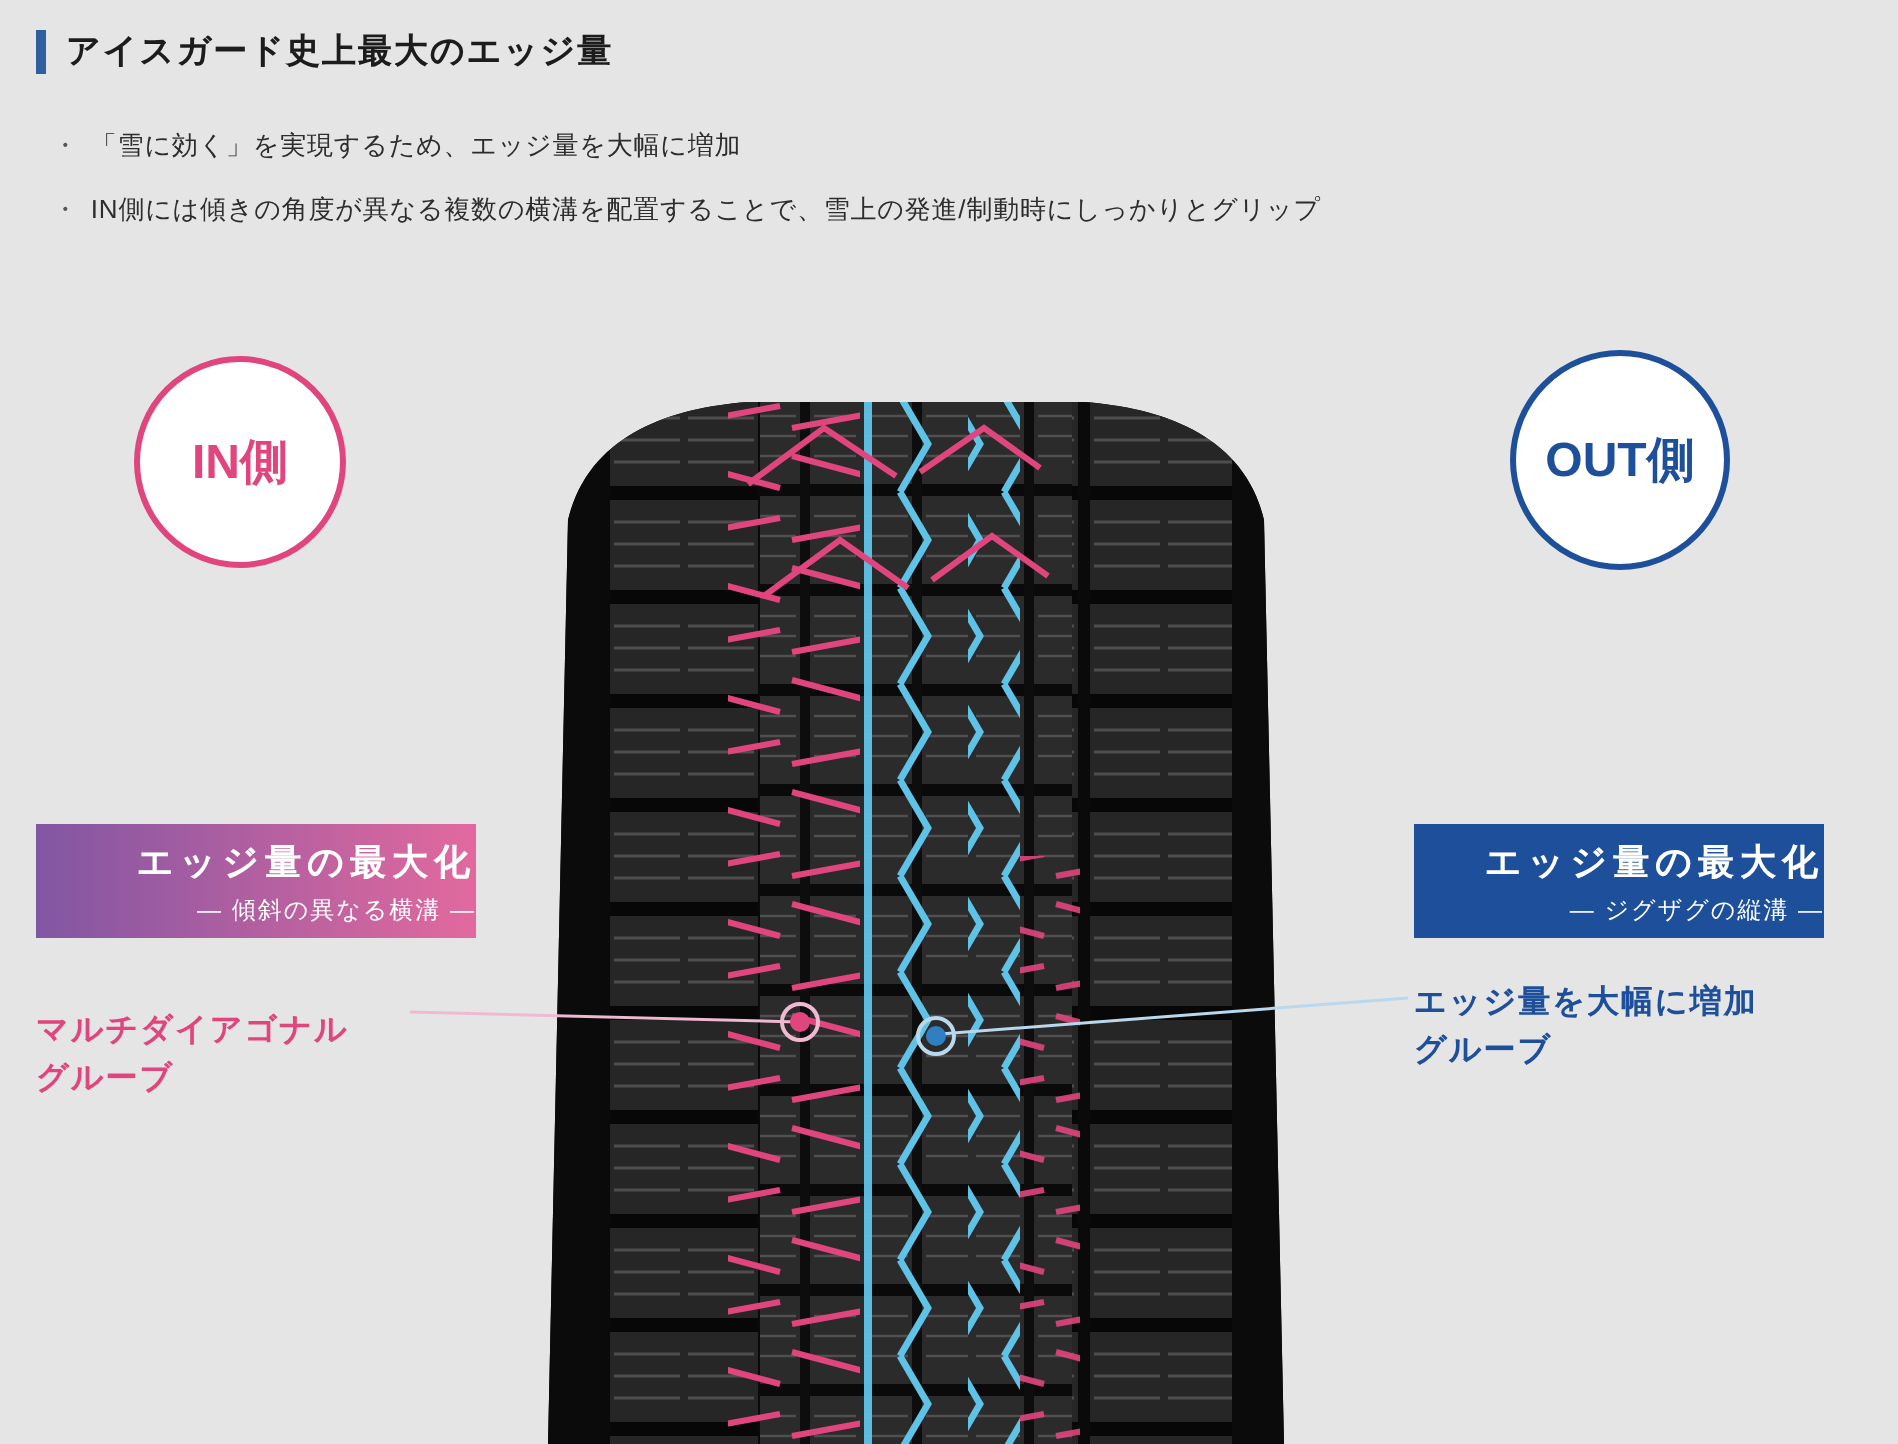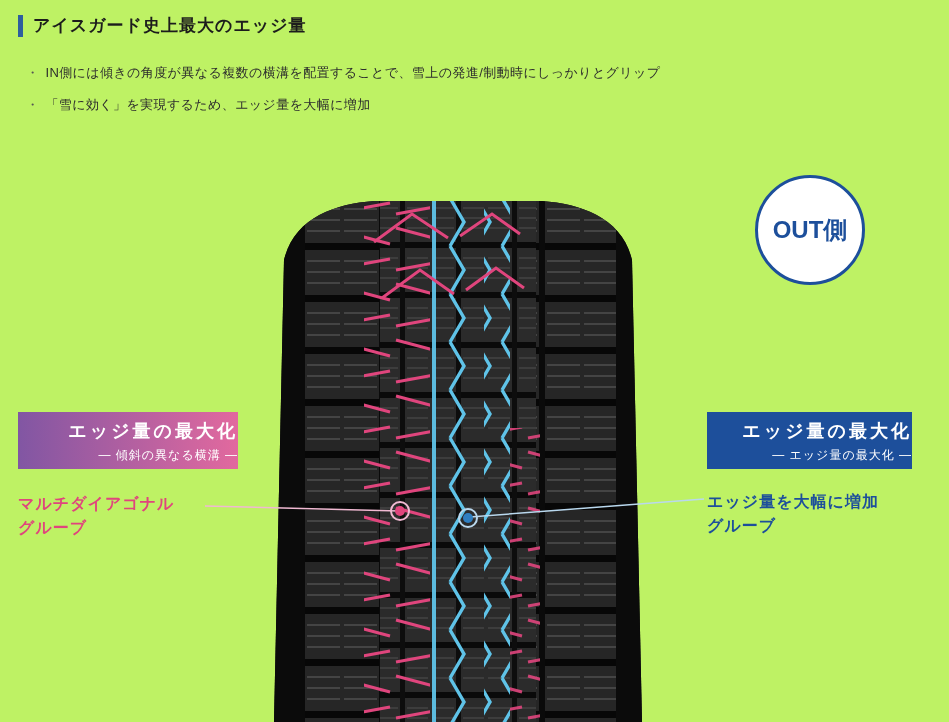--- a/index.html
+++ b/index.html
@@ -1,17 +1,17 @@
 <!DOCTYPE html>
 <html style="--pink: #e0457d; --blue: #1d4f9b; --light_blue: #5fc3e8; --accent: #2e5f9e; --grad_purple: #8156a3; --grad_pink: #e2699e;"><head>
 <meta charset="utf-8">
 <style>
   * { margin:0; padding:0; box-sizing:border-box; }
   html,body { background:#ffffff; font-family:"Liberation Sans", sans-serif; }
-  .canvas { position:relative; width:949px; height:722px; background:#bef264; overflow:hidden; }
+  .canvas { position:relative; width:949px; height:722px; background:#e5e5e5; overflow:hidden; }
 
   .title-row { position:absolute; left:18px; top:14px; display:flex; align-items:center; gap:10px; z-index:4; }
   .accent-bar { width:5px; height:22px; background:var(--accent,#2e5f9e); }
   .page-title { font-size:17px; font-weight:bold; color:#1c1c1c; letter-spacing:1px; }
 
   .bullets { position:absolute; left:26px; top:64px; list-style:none; z-index:4; }
   .bullet { font-size:13px; color:#2d2d2d; margin-bottom:14px; letter-spacing:0.4px; }
   .bullet::before { content:"・"; margin-right:6px; color:#555; }
 
   .badge { position:absolute; border-radius:50%; display:flex; align-items:center; justify-content:center;
@@ -22,38 +22,41 @@
   .tire { position:absolute; left:262px; top:198px; z-index:1; }
   .overlay { position:absolute; left:0; top:0; z-index:2; pointer-events:none; }
 
   .callout-box { position:absolute; top:412px; height:57px; z-index:3; color:#fff; text-align:right; padding-top:7px; }
   .callout-box.left  { left:18px;  width:220px; background:linear-gradient(90deg, var(--grad_purple,#8156a3), var(--grad_pink,#e2699e)); }
   .callout-box.right { left:707px; width:205px; background:var(--blue,#1d4f9b); }
   .callout-title { font-size:18px; font-weight:bold; letter-spacing:3px; }
   .callout-subtitle { font-size:12px; margin-top:4px; letter-spacing:1px; }
 
   .groove-label { position:absolute; z-index:3; font-size:16px; font-weight:bold; line-height:24px; letter-spacing:1px; }
-  .groove-label.pink { left:18px;  top:492px; color:var(--pink,#e0457d); }
+  .groove-label.pink { left:18px;  top:504px; color:var(--pink,#e0457d); }
   .groove-label.blue { left:707px; top:490px; color:var(--blue,#1d4f9b); }
 </style>
 </head>
 <body>
 
 <div class="canvas">
 
   <div class="title-row">
     <span class="accent-bar"></span>
     <h1 class="page-title">アイスガード史上最大のエッジ量</h1>
   </div>
 
   <ul class="bullets">
+    <li class="bullet">「雪に効く」を実現するため、エッジ量を大幅に増加</li>
     <li class="bullet">IN側には傾きの角度が異なる複数の横溝を配置することで、雪上の発進/制動時にしっかりとグリップ</li>
-    <li class="bullet">「雪に効く」を実現するため、エッジ量を大幅に増加</li>
   </ul>
 
+  <div class="badge badge-in">
+    <span>IN側</span>
+  </div>
   <div class="badge badge-out">
     <span>OUT側</span>
   </div>
 
   <svg class="tire" width="392" height="524" viewBox="0 0 392 524">
     <defs>
       <clipPath id="tireClip">
         <path d="M22,62 C32,20 72,6 112,3 L280,3 C320,6 360,20 370,62 L380,524 L12,524 Z"></path>
       </clipPath>
       <pattern id="shoulderBlocks" width="80" height="52" patternUnits="userSpaceOnUse">
@@ -123,20 +126,20 @@
     <div class="callout-title">エッジ量の最大化</div>
     <div class="callout-subtitle">― 傾斜の異なる横溝 ―</div>
   </div>
   <div class="groove-label pink">
     <div>マルチダイアゴナル</div>
     <div>グルーブ</div>
   </div>
 
   <div class="callout-box right">
     <div class="callout-title">エッジ量の最大化</div>
-    <div class="callout-subtitle">― エッジ量の最大化 ―</div>
+    <div class="callout-subtitle">― ジグザグの縦溝 ―</div>
   </div>
   <div class="groove-label blue">
     <div>エッジ量を大幅に増加</div>
     <div>グルーブ</div>
   </div>
 
 </div>
 
 </body></html>

